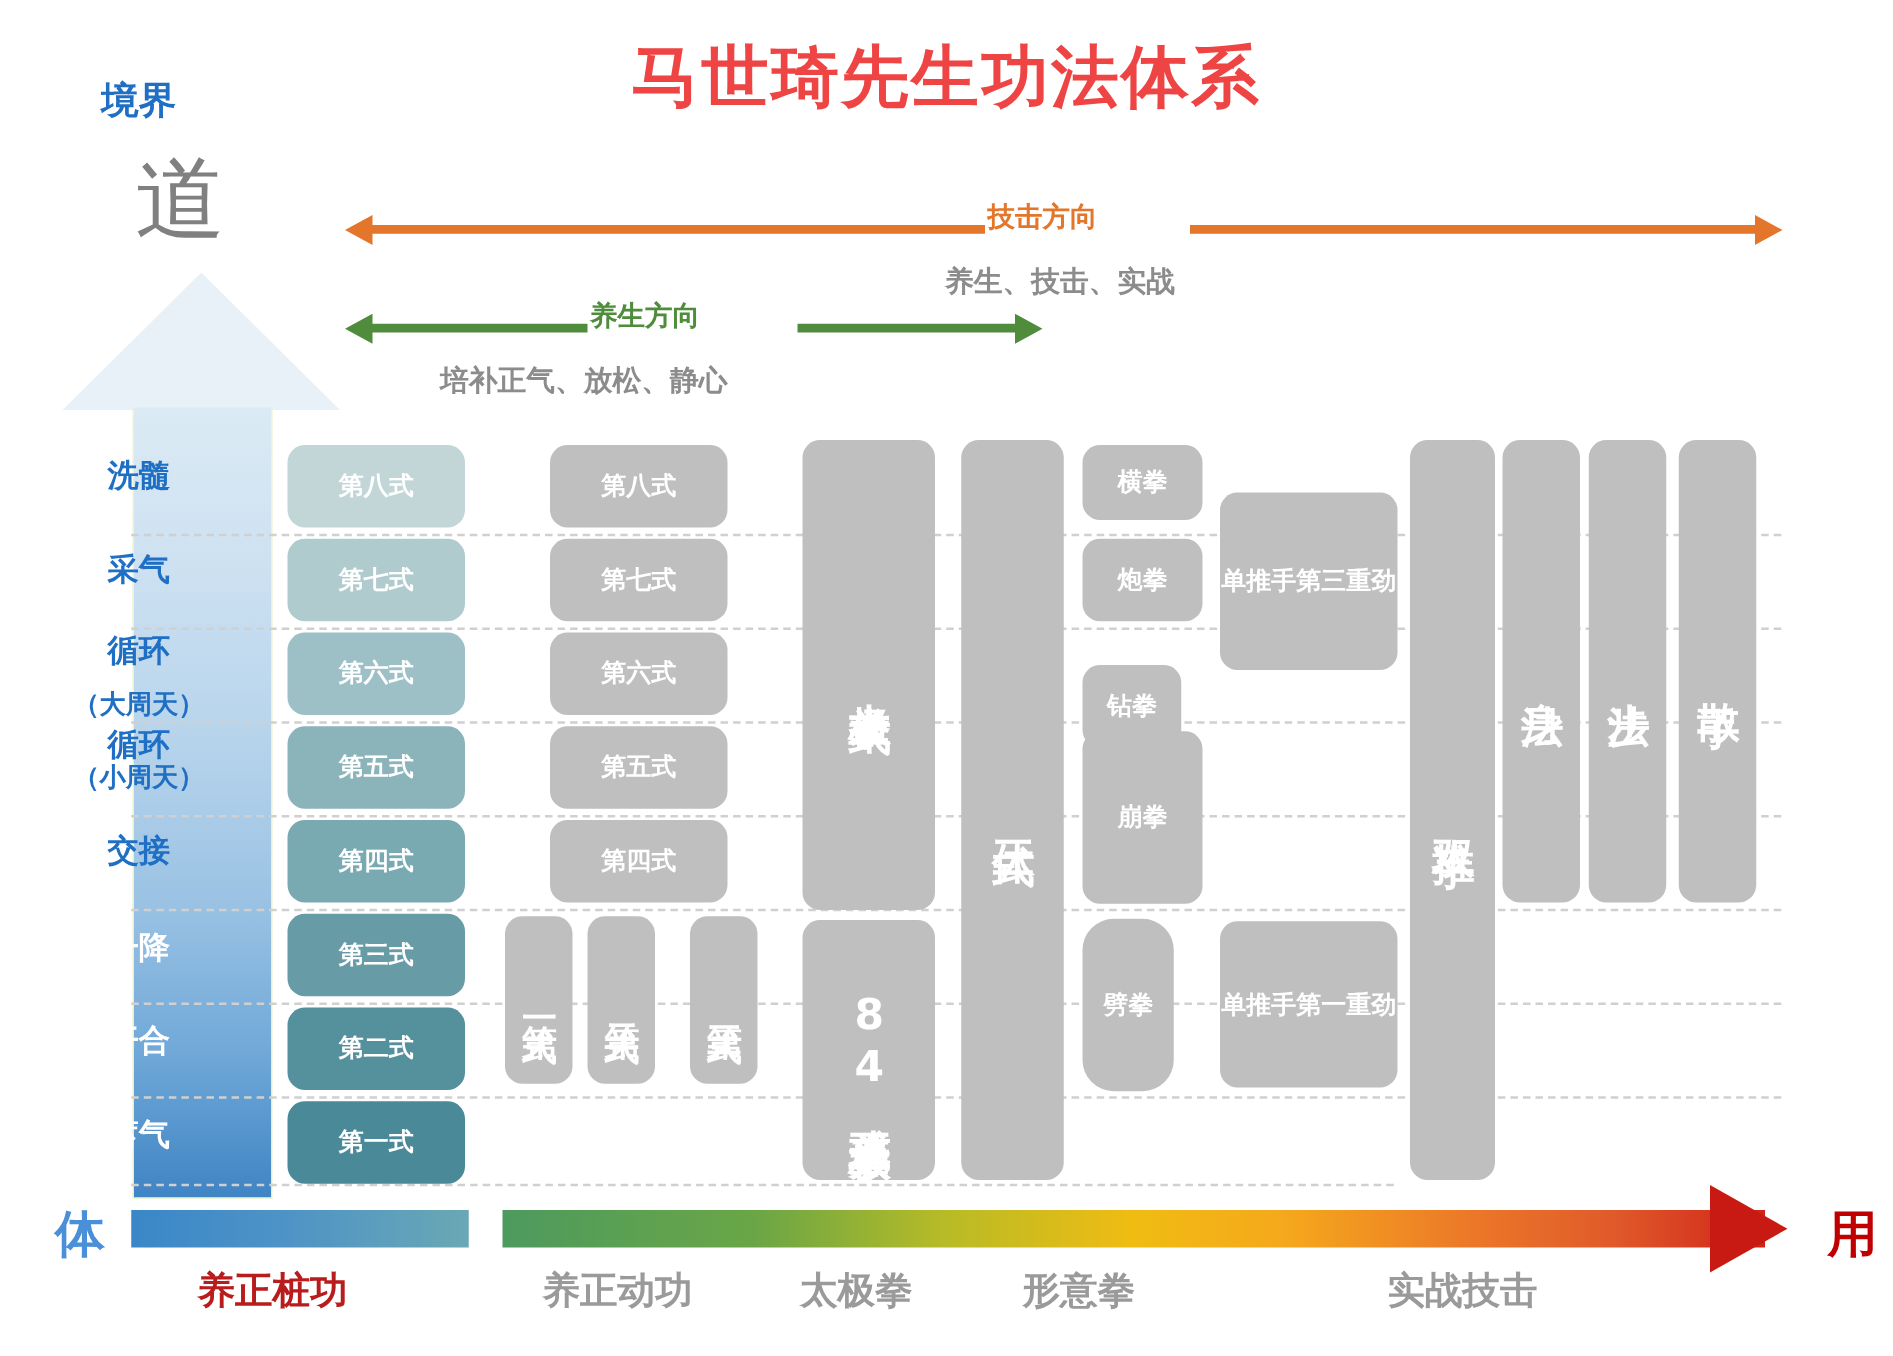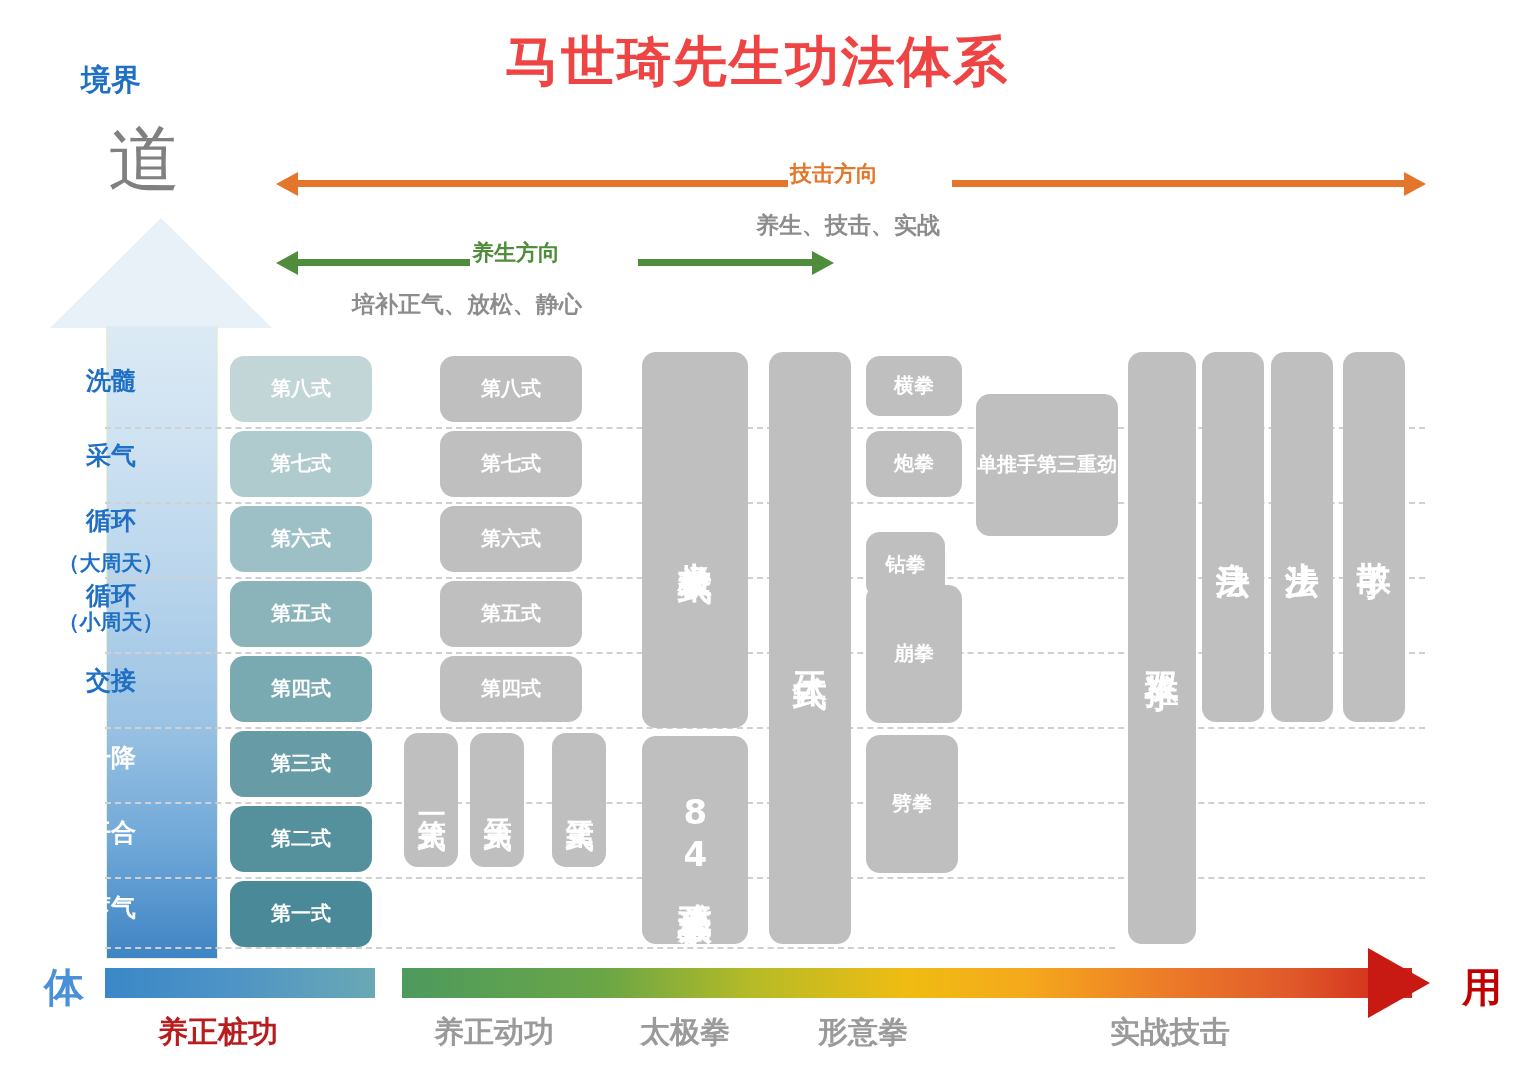--- a/index.html
+++ b/index.html
@@ -166,23 +166,24 @@
   <div class="box vert fs28" style="left:552px;top:733px;width:54px;height:134px;">第三式</div>
 
   <div class="box vert fs34" style="left:642px;top:352px;width:106px;height:376px;">太极拳单式</div>
   <div class="box vert fs34" style="left:642px;top:736px;width:106px;height:208px;">84式养正太极拳</div>
   <div class="box vert fs34" style="left:769px;top:352px;width:82px;height:592px;">三体式</div>
 
   <div class="box fs30" style="left:866px;top:356px;width:96px;height:60px;">横拳</div>
   <div class="box fs30" style="left:866px;top:431px;width:96px;height:66px;">炮拳</div>
   <div class="box fs30" style="left:866px;top:532px;width:79px;height:66px;">钻拳</div>
   <div class="box fs30" style="left:866px;top:585px;width:96px;height:138px;">崩拳</div>
-  <div class="box fs30" style="left:866px;top:735px;width:92px;height:138px;">劈拳</div>
+  <div class="box fs30" style="left:866px;top:735px;width:73px;height:138px;border-radius:25px;">劈拳</div>
 
   <div class="box fs30" style="left:976px;top:394px;width:142px;height:142px;">单推手第三重劲</div>
+  <div class="box fs30" style="left:976px;top:737px;width:142px;height:133px;">单推手第一重劲</div>
 
   <div class="box vert fs34" style="left:1128px;top:352px;width:68px;height:592px;">双推手</div>
   <div class="box vert fs34" style="left:1202px;top:352px;width:62px;height:370px;">身法</div>
   <div class="box vert fs34" style="left:1271px;top:352px;width:62px;height:370px;">步法</div>
   <div class="box vert fs34" style="left:1343px;top:352px;width:62px;height:370px;">散手</div>
 
   <div class="ti">体</div>
   <div class="yong">用</div>
 
   <div id="bar-blue"></div>

